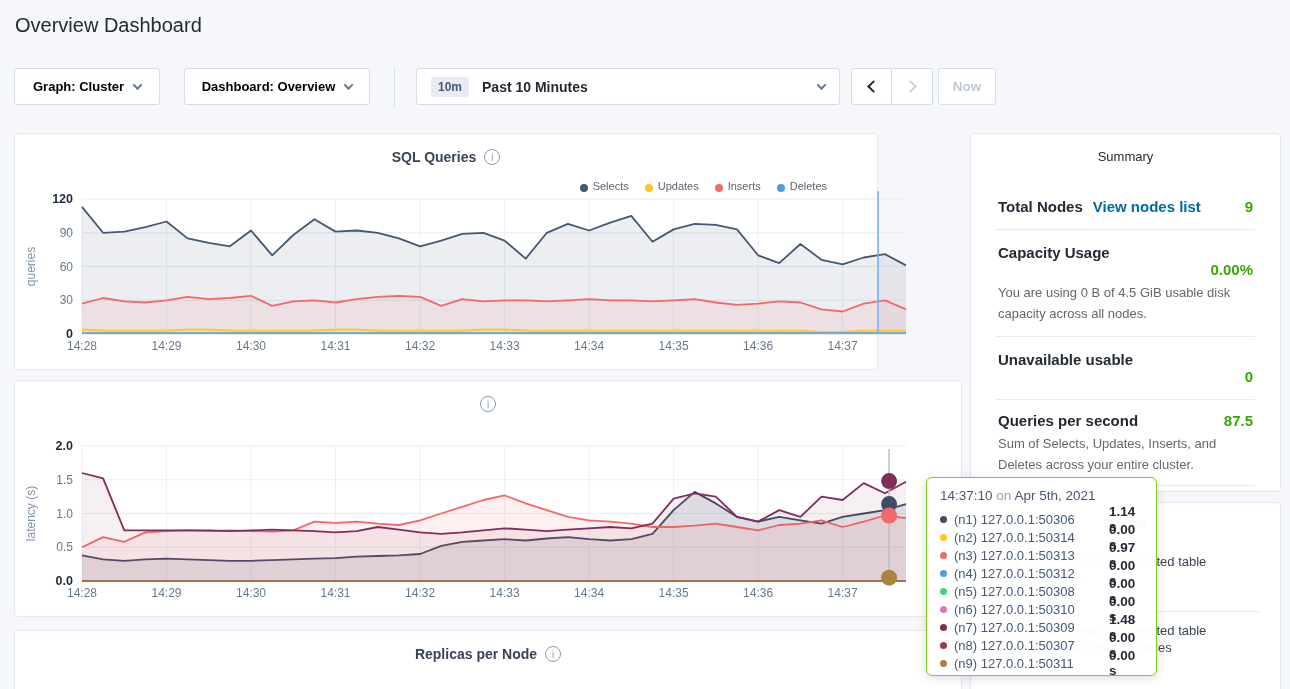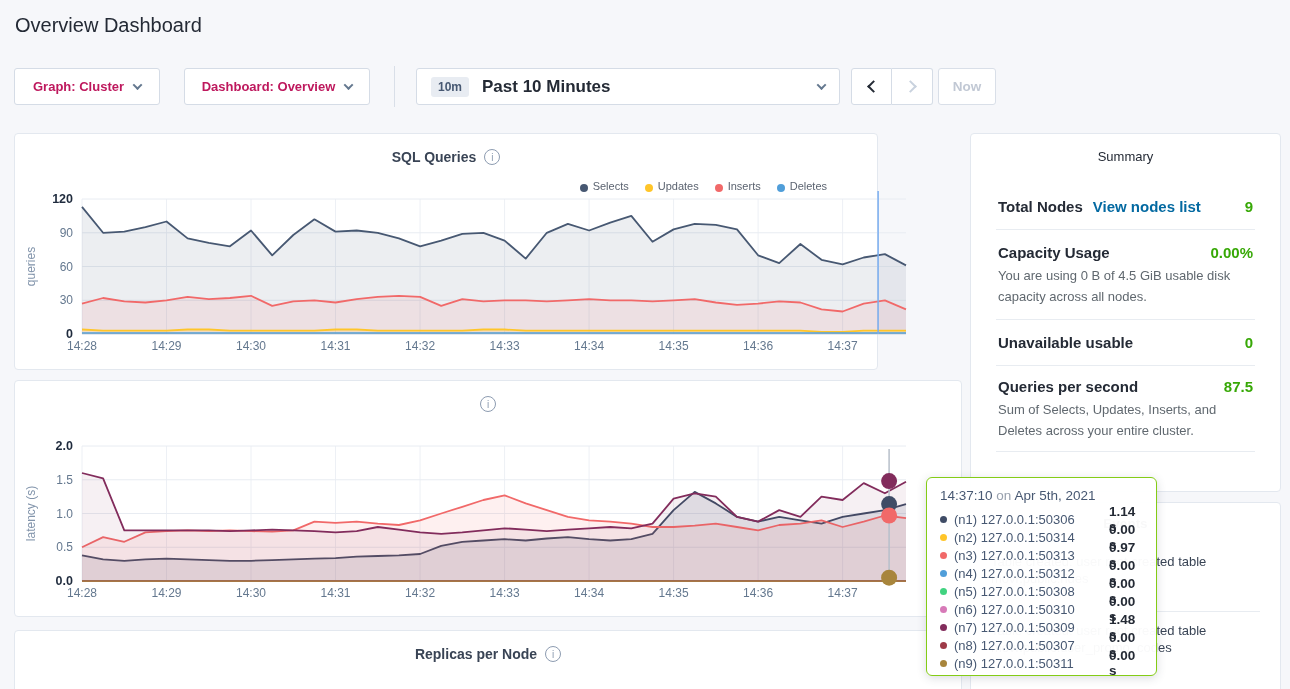--- a/index.html
+++ b/index.html
@@ -12,32 +12,32 @@
   }
   .page-title{
     position:absolute; left:15px; top:14px;
     font-size:20px; font-weight:500; color:#242a35;
   }
   
   .btn{
     position:absolute; top:68px; height:37px;
     background:#fff; border:1px solid #d5dce6; border-radius:3px;
     display:flex; align-items:center; justify-content:center; gap:10px;
-    font-size:13px; font-weight:bold; color:#be185d; cursor:pointer;
+    font-size:13px; font-weight:bold; color:#000000; cursor:pointer;
   }
   .caret{ width:7px;height:7px;border-right:2px solid #64788f;border-bottom:2px solid #64788f;
     transform:rotate(45deg) translate(-1px,-1px); }
   .vdivider{ position:absolute; left:394px; top:66px; height:41px; width:1px; background:#d9dfe8; }
   .timesel{
     position:absolute; left:416px; top:68px; width:424px; height:37px;
     background:#fff; border:1px solid #d5dce6; border-radius:3px;
     display:flex; align-items:center; padding:0 14px; gap:13px; cursor:pointer;
   }
   .range-badge{ background:#e8ecf2; border-radius:3px; padding:3px 7px; font-size:12px; font-weight:bold; color:#475872;}
-  .range-label{ font-size:17px; font-weight:bold; color:#242a35; flex:1; }
+  .range-label{ font-size:14px; font-weight:bold; color:#242a35; flex:1; }
   .navgroup{ position:absolute; left:851px; top:68px; display:flex; }
   .navbtn{ width:41px; height:37px; background:#fff; border:1px solid #d5dce6;
     display:flex; align-items:center; justify-content:center; cursor:pointer;}
   .navbtn.prev{ border-radius:3px 0 0 3px; }
   .navbtn.next{ border-radius:0 3px 3px 0; border-left:none; }
   .arrow-l{ width:9px;height:9px;border-left:2.5px solid #242a35;border-bottom:2.5px solid #242a35;transform:rotate(45deg);margin-left:3px;}
   .arrow-r{ width:9px;height:9px;border-left:2.5px solid #c9d2de;border-bottom:2.5px solid #c9d2de;transform:rotate(225deg);margin-right:3px;}
   .nowbtn{ position:absolute; left:938px; top:68px; width:58px; height:37px;
     background:#fff; border:1px solid #d9dfe8; border-radius:3px; color:#c1c8d4;
     font-size:13.5px; font-weight:bold; display:flex; align-items:center; justify-content:center;}
@@ -64,21 +64,21 @@
   .ytick-strong{ font-size:12.5px; font-weight:bold; fill:#1f2b3d; }
   .ylab{ font-size:12px; fill:#8294ab; }
   
   .stitle{ padding-top:15px; text-align:center; font-weight:normal; font-size:13px; color:#242a35;}
   .srow{ display:flex; align-items:baseline; padding:0 27px; }
   .srow .slabel{ font-size:15px; font-weight:bold; color:#242a35; }
   .srow .slink{ font-size:15px; font-weight:bold; color:#0369a1; margin-left:10px; cursor:pointer; text-decoration:none;}
   .srow .sval{ margin-left:auto; font-size:15px; font-weight:bold; color:#37a806; }
   .sdesc{ padding:0 27px; margin-top:4px; font-size:13px; color:#60686f; line-height:21px; }
   .sdiv{ height:1px; background:#e8ecf1; margin:14px 25px 0; }
-  .mt34{ margin-top:34px; } .mt14{ margin-top:14px; } .mt12{ margin-top:12px; }
+  .mt34{ margin-top:34px; } .mt14{ margin-top:14px;flex-direction:column; } .mt12{ margin-top:12px; }
   
   .etitle{ padding-top:13px; text-align:center; font-weight:bold; font-size:13.5px; color:#242a35;}
   .evt-list{ padding:0 20px; }
   .event-item{ font-size:13px; color:#394455; line-height:17px; margin-top:10px; }
   .event-item.first{ margin-top:22px; }
   .ediv{ height:1px; background:#e8ecf1; margin-top:24px; }
   
   .tooltip{
     position:absolute; left:926px; top:477px; width:231px; height:199px;
     background:rgba(255,255,255,0.97); border:1px solid #84cc16; border-radius:6px;

